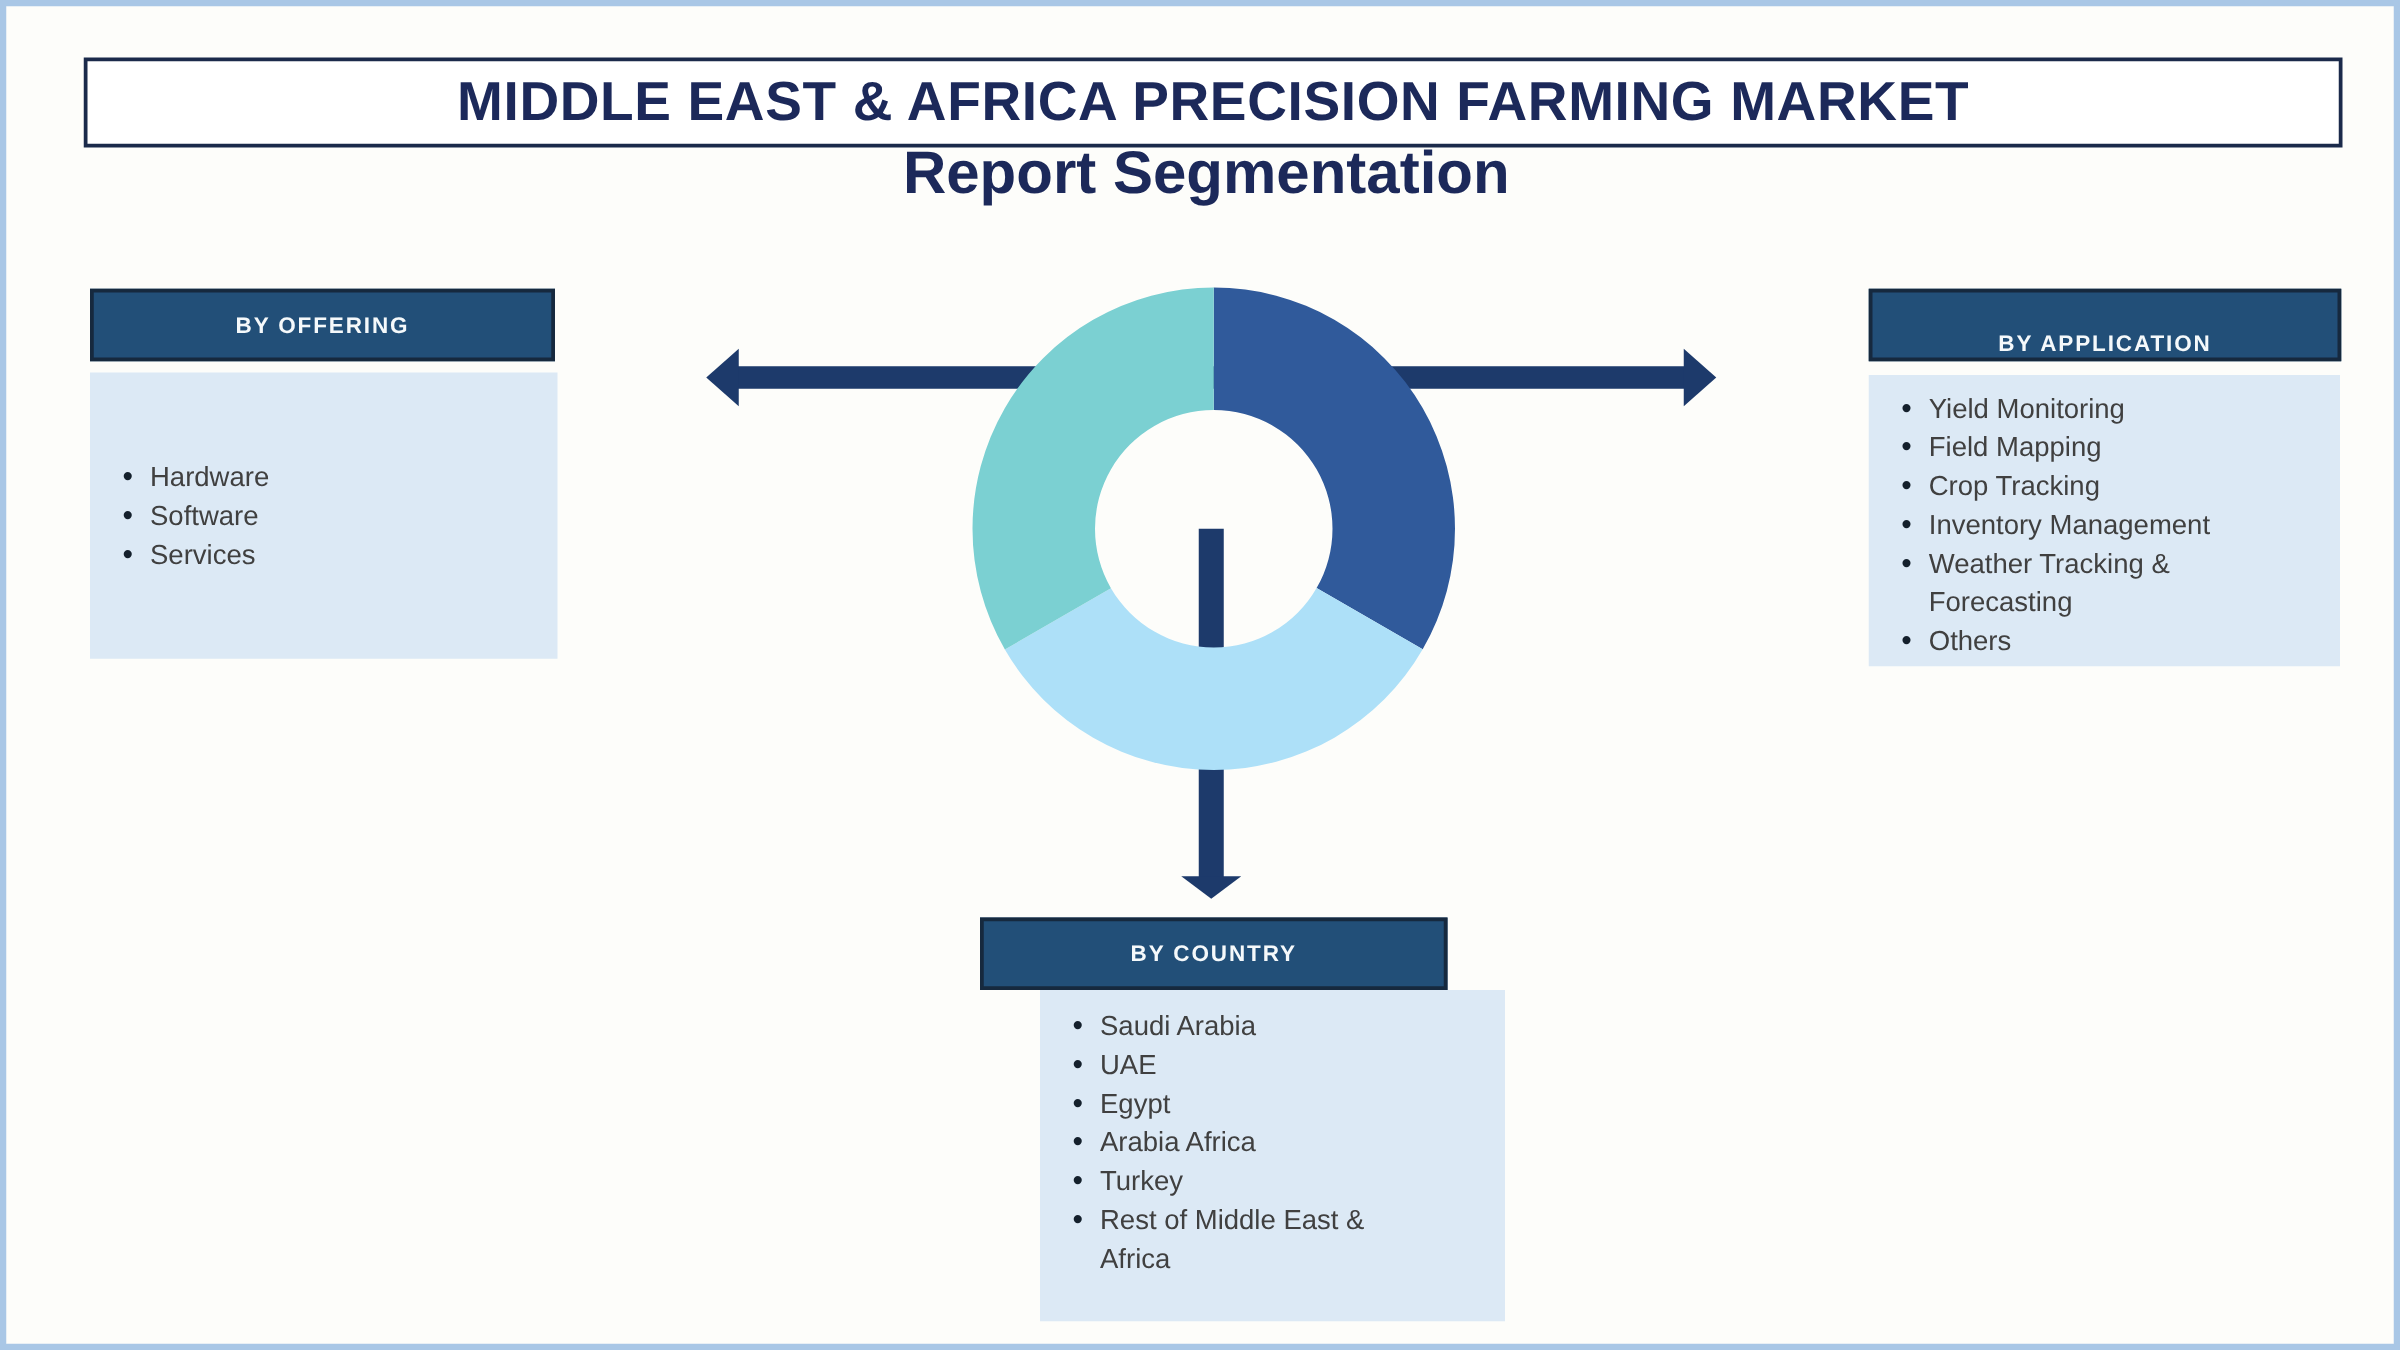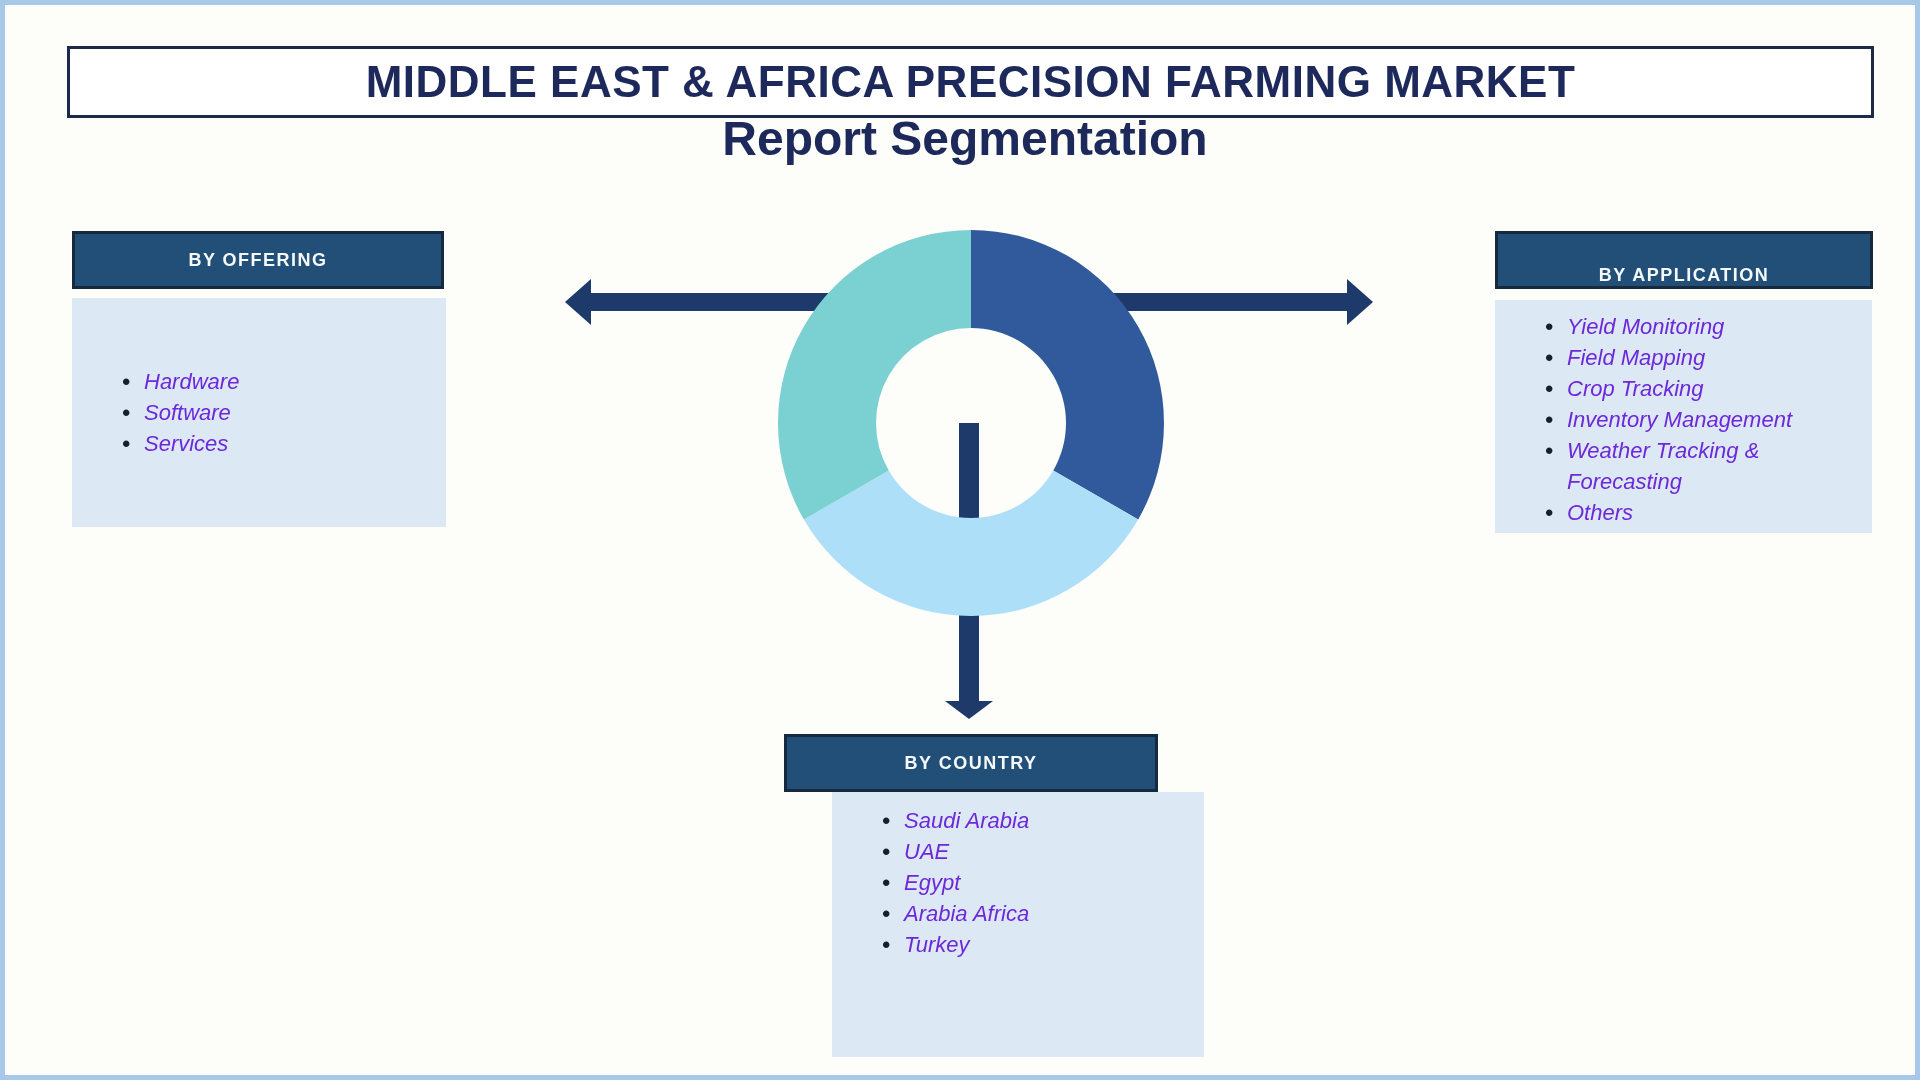--- a/index.html
+++ b/index.html
@@ -71,23 +71,22 @@
     border: 3px solid #16293E;
     background: #224F78;
     display: flex; align-items: center; justify-content: center;
     color: #F5F9FB; font-size: 18px; font-weight: bold; letter-spacing: 1.5px;
     white-space: nowrap;
   }
   .panel-list {
     position: absolute; z-index: 3;
     box-sizing: border-box;
     background: #DCE9F5;
-    font-size: 22px; font-style: italic; color: #6d28d9;
+    font-size: 22px; color: #404040;
     line-height: 31px;
-    padding-left: 24px;
   }
   .panel-list ul { list-style: none; margin: 0; padding: 0 0 0 26px; }
   .panel-list li { position: relative; padding-left: 22px; }
   .panel-list li::before {
     content: "\2022";
     position: absolute; left: 0; top: 0;
     font-style: normal; font-size: 24px; color: #14202C;
   }
 
   .offering-header    { left: 67px;   top: 226px; width: 372px; height: 58px; }
@@ -151,16 +150,17 @@
   <div class="panel-header country-header">
     <span>BY COUNTRY</span>
   </div>
   <div class="panel-list country-list">
     <ul>
         <li>Saudi Arabia</li>
         <li>UAE</li>
         <li>Egypt</li>
         <li>Arabia Africa</li>
         <li>Turkey</li>
+        <li>Rest of Middle East &amp; Africa</li>
       </ul>
   </div>
 
 </div>
 
 </body></html>

